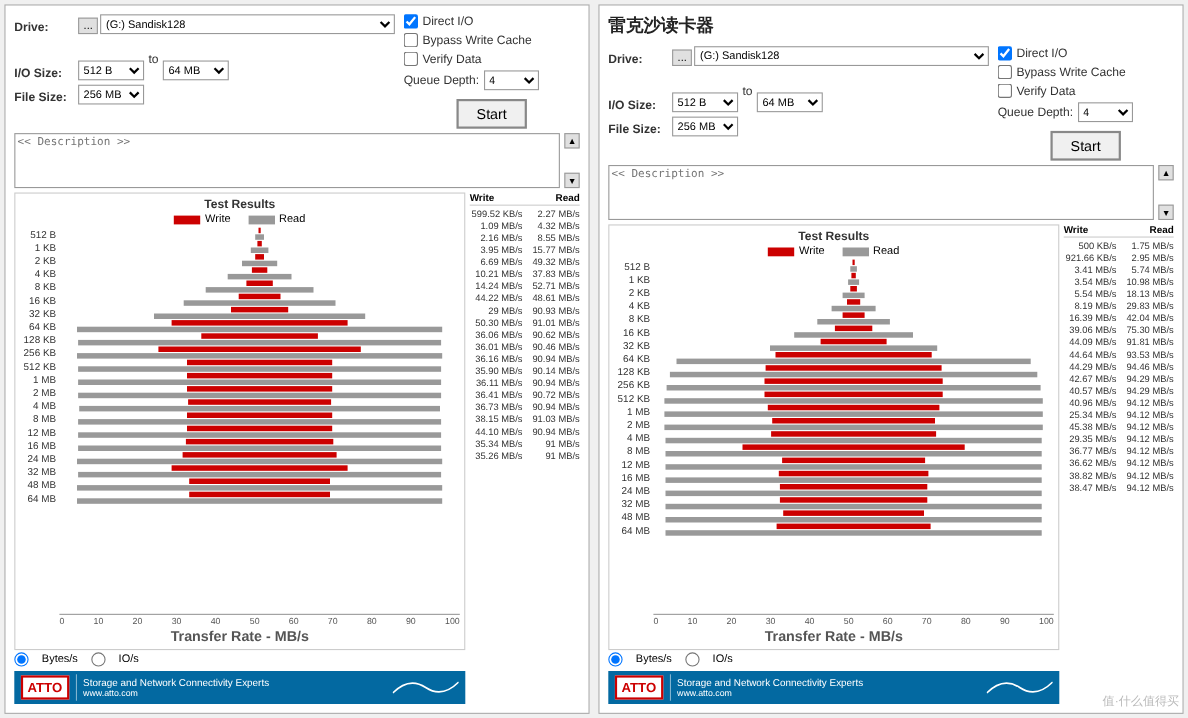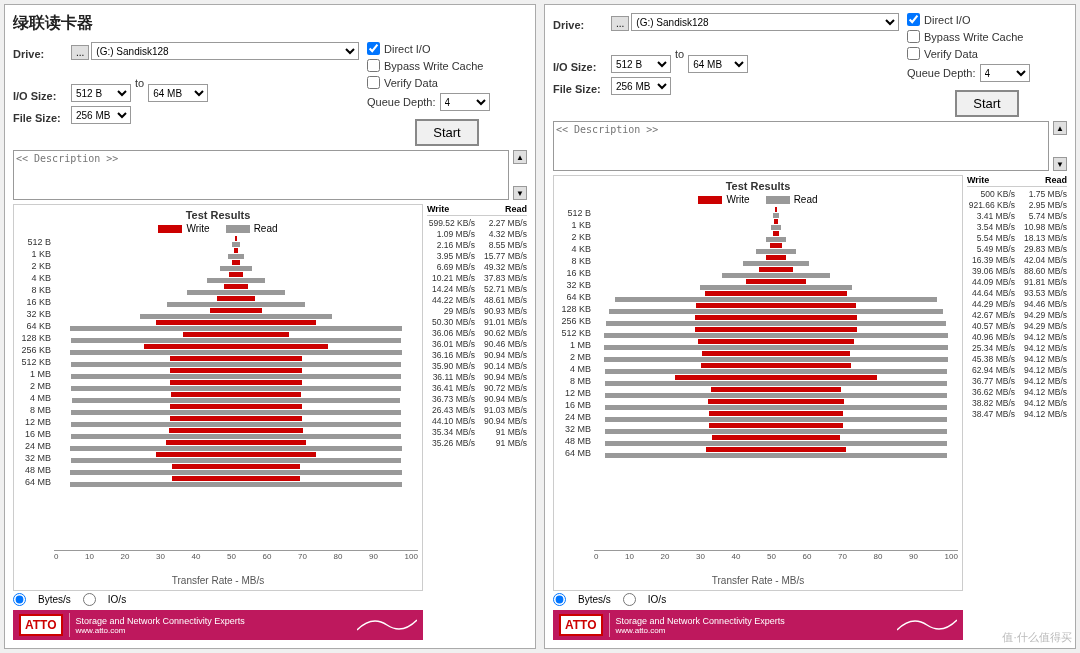--- a/index.html
+++ b/index.html
@@ -219,23 +219,24 @@
       display: flex;
       margin-left: 36px;
       justify-content: space-between;
       font-size: 8px;
       color: #555;
       margin-top: 2px;
       border-top: 1px solid #999;
     }
     .x-axis-label {
       text-align: center;
-      font-size: 10px;
+      font-size: 13px;
       color: #555;
-      margin-top: 14px;
+      margin-top: 2px;
+      font-weight: bold;
     }
     .data-table {
       width: 100px;
       display: flex;
       flex-direction: column;
       font-size: 9px;
     }
     .data-header {
       display: flex;
       justify-content: space-between;
@@ -250,21 +251,21 @@
       height: 11px;
       align-items: center;
     }
     .data-col {
       width: 48px;
       text-align: right;
       font-size: 8.5px;
       color: #333;
     }
     .bottom-bar {
-      background: #be185d;
+      background: #0369a1;
       display: flex;
       align-items: center;
       padding: 3px 6px;
       margin-top: 4px;
       gap: 6px;
     }
     .atto-divider {
       width: 1px;
       height: 24px;
       background: rgba(255,255,255,0.5);
@@ -283,21 +284,20 @@
       font-size: 10px;
       color: #999;
     }
   </style>
 </head>
 <body>
 
 <div class="main-container">
 
   <div class="panel">
-    <div class="panel-title">绿联读卡器</div>
 
     <div class="settings-area">
       <div class="left-settings">
         <div class="field-row">
           <span class="field-label">Drive:</span>
           <button class="drive-btn">...</button>
           <select class="drive-select">
             <option>(G:) Sandisk128</option>
           </select>
         </div>
@@ -615,40 +615,41 @@
           </div>
           <div class="data-row">
             <span class="data-col">36.41 MB/s</span>
             <span class="data-col">90.72 MB/s</span>
           </div>
           <div class="data-row">
             <span class="data-col">36.73 MB/s</span>
             <span class="data-col">90.94 MB/s</span>
           </div>
           <div class="data-row">
-            <span class="data-col">26.43 MB/s</span>
+            <span class="data-col">38.15 MB/s</span>
             <span class="data-col">91.03 MB/s</span>
           </div>
           <div class="data-row">
             <span class="data-col">44.10 MB/s</span>
             <span class="data-col">90.94 MB/s</span>
           </div>
           <div class="data-row">
             <span class="data-col">35.34 MB/s</span>
             <span class="data-col">91 MB/s</span>
           </div>
           <div class="data-row">
             <span class="data-col">35.26 MB/s</span>
             <span class="data-col">91 MB/s</span>
           </div>
         </div>
     </div>
   </div>
 
   <div class="panel">
+    <div class="panel-title">雷克沙读卡器</div>
 
     <div class="settings-area">
       <div class="left-settings">
         <div class="field-row">
           <span class="field-label">Drive:</span>
           <button class="drive-btn">...</button>
           <select class="drive-select">
             <option>(G:) Sandisk128</option>
           </select>
         </div>
@@ -918,30 +919,30 @@
           </div>
           <div class="data-row">
             <span class="data-col">3.54 MB/s</span>
             <span class="data-col">10.98 MB/s</span>
           </div>
           <div class="data-row">
             <span class="data-col">5.54 MB/s</span>
             <span class="data-col">18.13 MB/s</span>
           </div>
           <div class="data-row">
-            <span class="data-col">5.49 MB/s</span>
+            <span class="data-col">8.19 MB/s</span>
             <span class="data-col">29.83 MB/s</span>
           </div>
           <div class="data-row">
             <span class="data-col">16.39 MB/s</span>
             <span class="data-col">42.04 MB/s</span>
           </div>
           <div class="data-row">
             <span class="data-col">39.06 MB/s</span>
-            <span class="data-col">88.60 MB/s</span>
+            <span class="data-col">75.30 MB/s</span>
           </div>
           <div class="data-row">
             <span class="data-col">44.09 MB/s</span>
             <span class="data-col">91.81 MB/s</span>
           </div>
           <div class="data-row">
             <span class="data-col">44.64 MB/s</span>
             <span class="data-col">93.53 MB/s</span>
           </div>
           <div class="data-row">
@@ -962,21 +963,21 @@
           </div>
           <div class="data-row">
             <span class="data-col">25.34 MB/s</span>
             <span class="data-col">94.12 MB/s</span>
           </div>
           <div class="data-row">
             <span class="data-col">45.38 MB/s</span>
             <span class="data-col">94.12 MB/s</span>
           </div>
           <div class="data-row">
-            <span class="data-col">62.94 MB/s</span>
+            <span class="data-col">29.35 MB/s</span>
             <span class="data-col">94.12 MB/s</span>
           </div>
           <div class="data-row">
             <span class="data-col">36.77 MB/s</span>
             <span class="data-col">94.12 MB/s</span>
           </div>
           <div class="data-row">
             <span class="data-col">36.62 MB/s</span>
             <span class="data-col">94.12 MB/s</span>
           </div>

